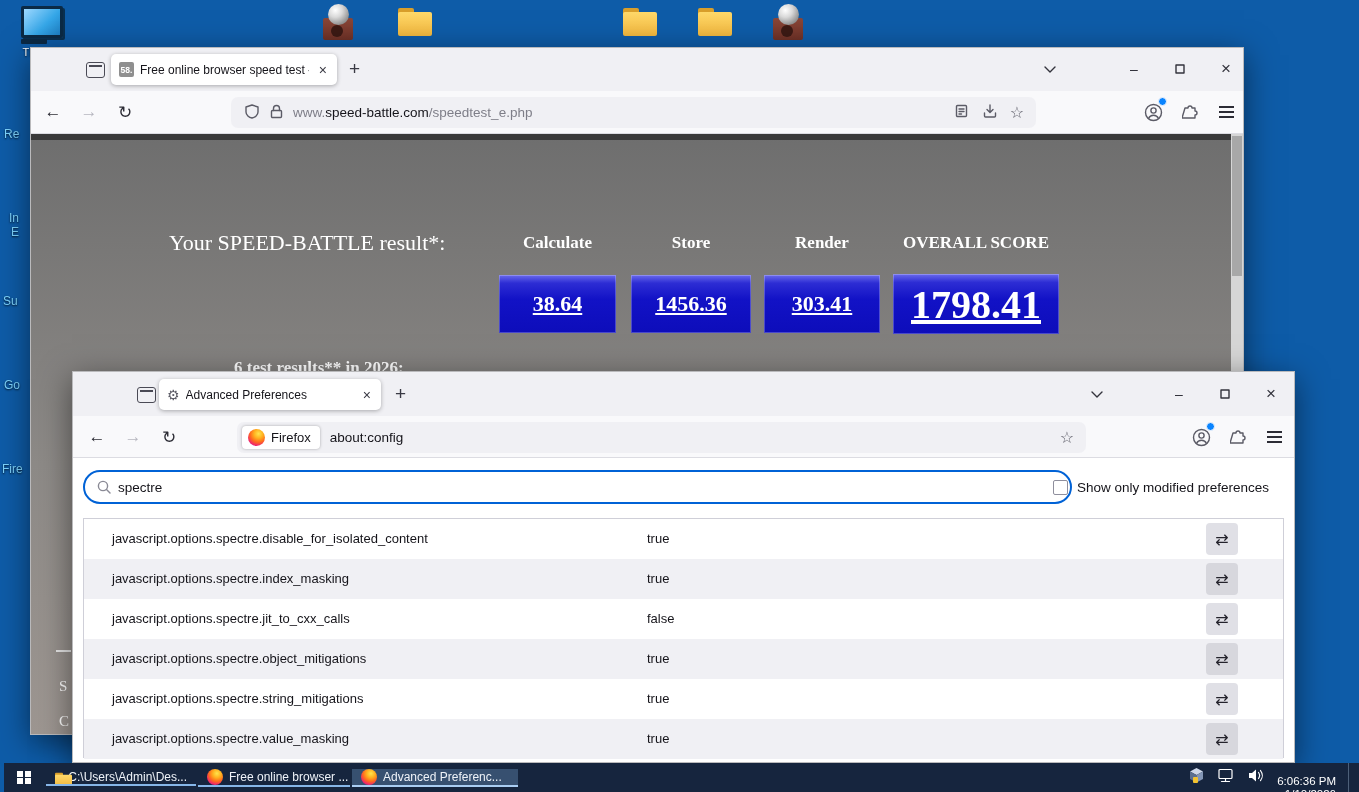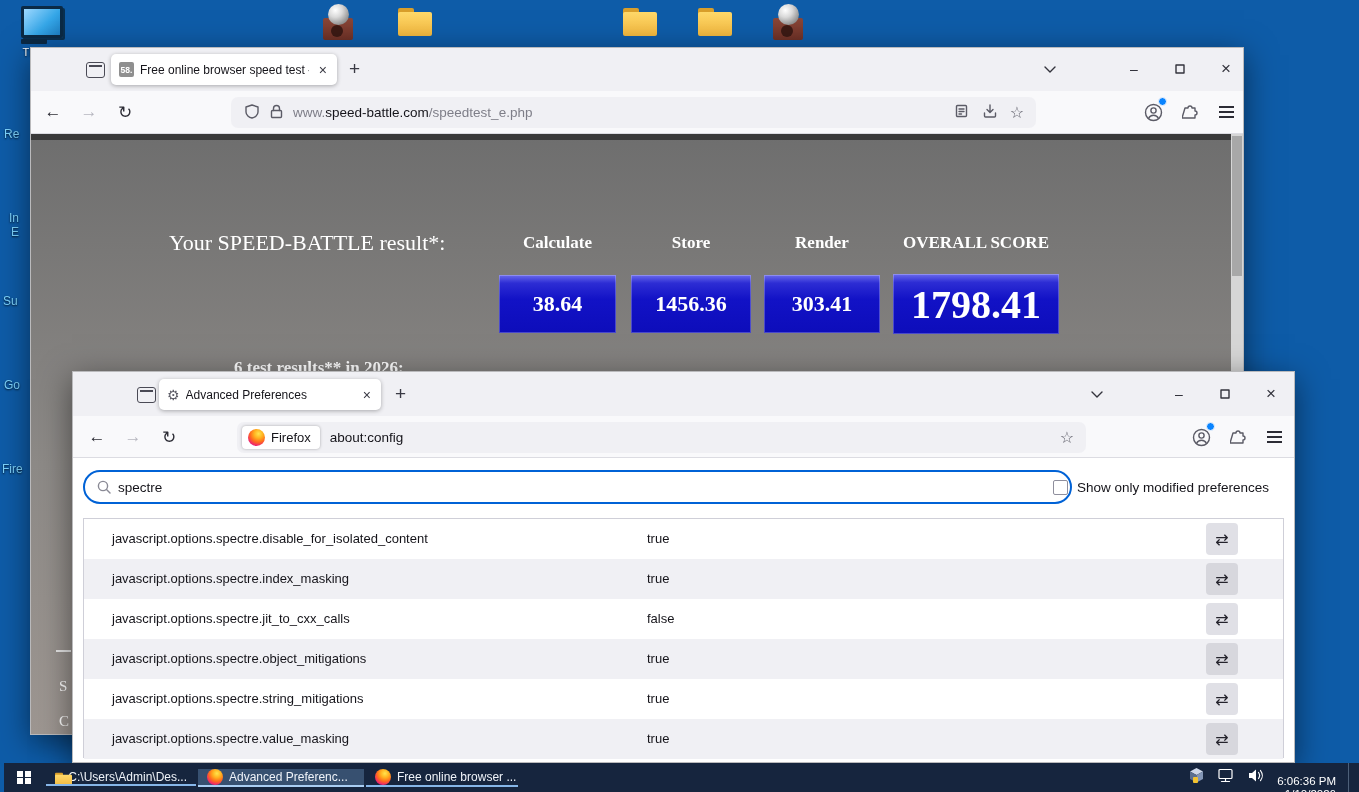--- a/index.html
+++ b/index.html
@@ -54,21 +54,21 @@
           display:flex;align-items:center;justify-content:center;flex:none;}
 
   
   #bg-content{position:absolute;left:0;top:86px;right:12px;bottom:0;background:linear-gradient(180deg,#6e6e6e 0%,#8d8a87 55%,#9d9691 100%);
               font-family:"Liberation Serif",serif;color:#fff;overflow:hidden;}
   #bg-darkbar{position:absolute;left:0;top:0;right:0;height:6px;background:#3a3a3a;}
   #sb-title{position:absolute;left:138px;top:96px;font-size:22px;}
   .sb-head{position:absolute;top:99px;font-size:17px;font-weight:bold;text-align:center;}
   .sb-box{position:absolute;top:141px;height:58px;display:flex;align-items:center;justify-content:center;
           background:linear-gradient(180deg,#6a6aec 0%,#2d2dd4 14%,#1212c6 42%,#0d0dba 100%);
-          font-weight:bold;font-size:22px;box-shadow:0 0 0 1px rgba(255,255,255,.25) inset;}
+          font-weight:bold;font-size:22px;box-shadow:0 0 0 1px rgba(255,255,255,.25) inset;text-decoration:underline;}
   .sb-box.big{font-size:40px;top:140px;height:60px;}
   #sb-results-heading{position:absolute;left:203px;top:224px;font-size:17px;font-weight:bold;}
   .sb-rowlbl{position:absolute;left:180px;width:290px;text-align:center;font-size:13.5px;font-weight:bold;height:20px;line-height:20px;}
   .sb-grid{position:absolute;left:468px;top:265px;width:560px;}
   .sb-grid .cell{position:absolute;height:20px;line-height:20px;text-align:center;font-size:11px;
                  border:1px solid #d9d9d9;box-sizing:border-box;}
   .sb-grid .cell.b{font-weight:bold;}
   #bg-scrollbar{position:absolute;right:0;top:86px;bottom:0;width:12px;background:#d6d6d6;}
   #bg-scrollbar .thumb{position:absolute;left:1px;right:1px;top:2px;height:140px;background:#a8a8a8;}
   .pg-frag{position:absolute;font-family:"Liberation Serif",serif;color:#fff;font-size:15px;}
@@ -387,27 +387,27 @@
           <i></i>
         </span>
     </div>
     <div class="task" style="width:150px;">
       <span class="folder-icon">
           <span class="back" style="position:absolute;"></span>
           <span class="body" style="position:absolute;"></span>
         </span>
       <span>C:\Users\Admin\Des...</span>
     </div>
+    <div class="task" style="width:152px;">
+      <span class="fflogo"></span>
+      <span>Free online browser ...</span>
+    </div>
     <div class="task active" style="width:166px;">
       <span class="fflogo"></span>
       <span>Advanced Preferenc...</span>
-    </div>
-    <div class="task" style="width:152px;">
-      <span class="fflogo"></span>
-      <span>Free online browser ...</span>
     </div>
     <div id="tray">
       <span>
         <svg width="17" height="17">
             <polygon points="8.5,1 15,4.5 8.5,8 2,4.5" fill="#cdd6e8"></polygon>
             <polygon points="2,4.5 8.5,8 8.5,15.5 2,12" fill="#5b6e8f"></polygon>
             <polygon points="15,4.5 8.5,8 8.5,15.5 15,12" fill="#8295b5"></polygon>
             <rect x="5" y="10" width="5" height="6" fill="#f2c230" rx="1"></rect>
           </svg>
       </span>

